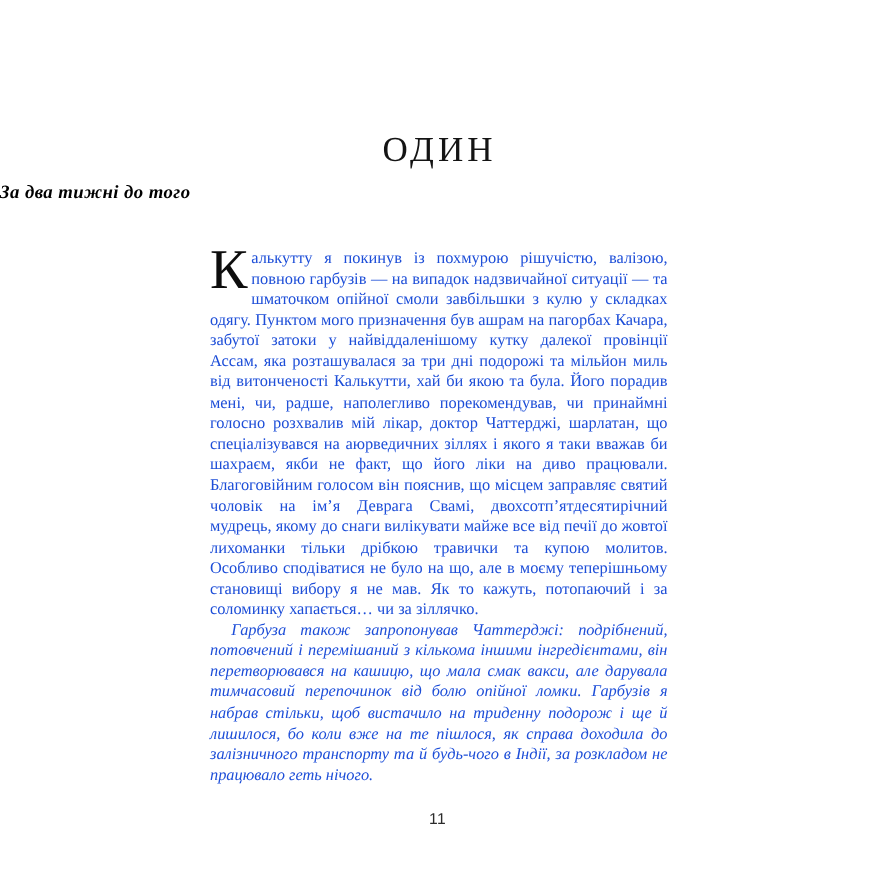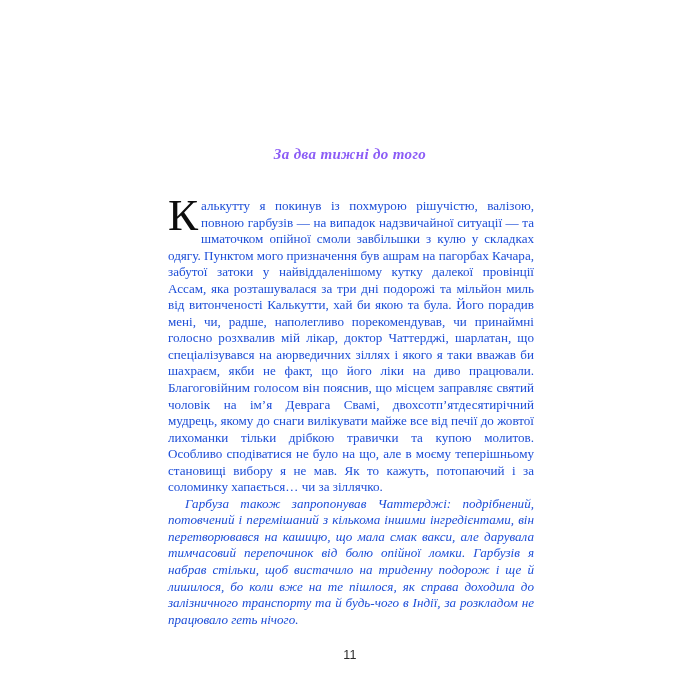--- a/index.html
+++ b/index.html
@@ -39,27 +39,26 @@
     color: #141414;
     line-height: 1;
     text-indent: 3.2px; 
   }
 
   .chapter-subtitle {
     position: absolute;
     top: 147px;
     left: 0;
     width: 700px;
-    text-align: center;
     font-family: "Liberation Serif", "DejaVu Serif", serif;
     font-size: 15px;
     font-style: italic;
     font-weight: 700;
     letter-spacing: 0.35px;
-    color: #8b5cf6;
+    color: #000000;
     line-height: 1;
   }
 
   
   .text-block {
     position: absolute;
     top: 198px;
     left: 168px;
     width: 366px;
   }
@@ -104,20 +103,21 @@
     color: #2b2b2b;
     line-height: 1;
     letter-spacing: 0.2px;
   }
 </style>
 </head>
 <body>
 
 <div class="page">
 
+  <h1 class="chapter-title">ОДИН</h1>
 
   <div class="chapter-subtitle">За два тижні до того</div>
 
   <div class="text-block">
     <p class="body-par has-dropcap">Калькутту я покинув із похмурою рішучістю, валізою, повною гарбузів — на випадок надзвичайної ситуації — та шматочком опійної смоли завбільшки з кулю у складках одягу. Пунктом мого призначення був ашрам на пагорбах Качара, забутої затоки у найвіддаленішому кутку далекої провінції Ассам, яка розташувалася за три дні подорожі та мільйон миль від витонченості Калькутти, хай би якою та була. Його порадив мені, чи, радше, наполегливо порекомендував, чи принаймні голосно розхвалив мій лікар, доктор Чаттерджі, шарлатан, що спеціалізувався на аюрведичних зіллях і якого я таки вважав би шахраєм, якби не факт, що його ліки на диво працювали. Благоговійним голосом він пояснив, що місцем заправляє святий чоловік на ім’я Деврага Свамі, двохсотп’ятдесятирічний мудрець, якому до снаги вилікувати майже все від печії до жовтої лихоманки тільки дрібкою травички та купою молитов. Особливо сподіватися не було на що, але в моєму теперішньому становищі вибору я не мав. Як то кажуть, потопаючий і за соломинку хапається… чи за зіллячко.</p>
     <p class="body-par">Гарбуза також запропонував Чаттерджі: подрібнений, потовчений і перемішаний з кількома іншими інгредієнтами, він перетворювався на кашицю, що мала смак вакси, але дарувала тимчасовий перепочинок від болю опійної ломки. Гарбузів я набрав стільки, щоб вистачило на триденну подорож і ще й лишилося, бо коли вже на те пішлося, як справа доходила до залізничного транспорту та й будь-чого в Індії, за розкладом не працювало геть нічого.</p>
   </div>
 
   <div class="folio">11</div>
 

